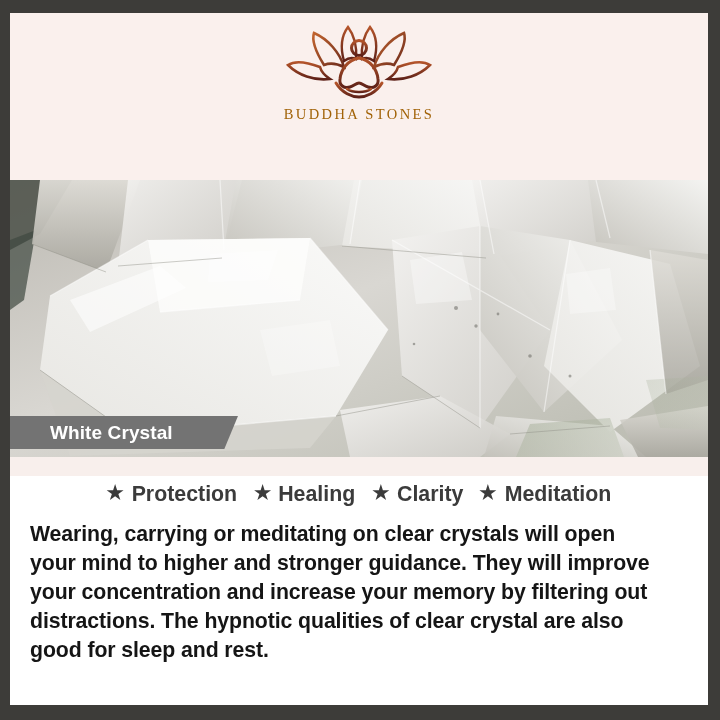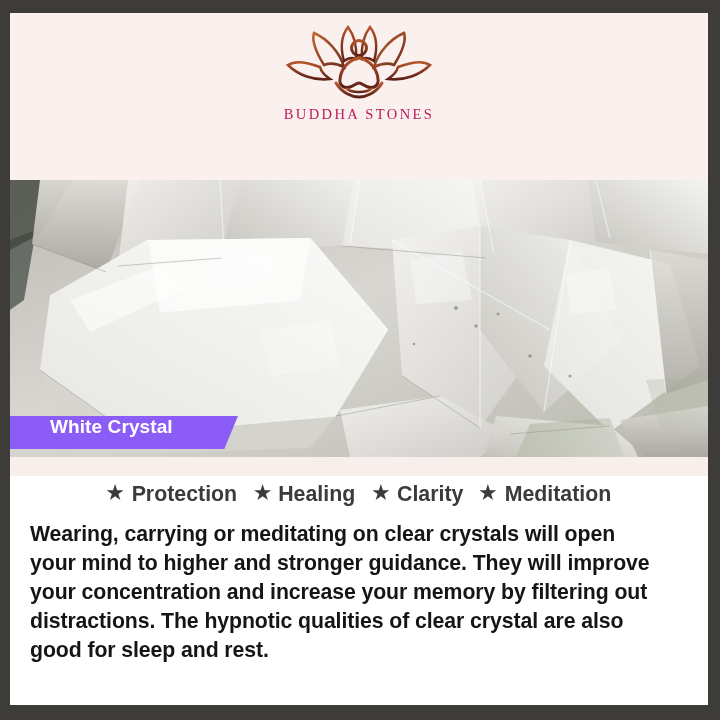--- a/index.html
+++ b/index.html
@@ -38,21 +38,21 @@
     left:0; right:0; top:8px;
     display:flex; flex-direction:column;
     align-items:center;
   }
   .logo-mark{ width:150px; height:82px; display:block; }
   .logo-word{
     margin-top:3px;
     font-family:"Liberation Serif", serif;
     font-size:14.5px;
     letter-spacing:2.4px;
-    color:#be185d;
+    color:#a16207;
     font-weight:400;
   }
 
   
   .title-band{
     position:absolute;
     left:140px; top:116px;
     width:422px; height:52px;
     background:#fdfaf8;
     display:flex; align-items:center; justify-content:center;
@@ -74,23 +74,23 @@
     width:698px; height:277px;
     overflow:hidden;
     background:#c9c6c0;
   }
   .photo svg{ display:block; width:698px; height:277px; }
 
   .stone-banner{
     position:absolute;
     left:0; top:236px;
     width:228px; height:33px;
-    background:#8b5cf6;
+    background:#737373;
     clip-path:polygon(0 0, 100% 0, 94% 100%, 0 100%);
-    display:flex; align-items:flex-start;
+    display:flex; align-items:center;
   }
   .stone-banner-text{
     color:#ffffff;
     font-size:19px;
     font-weight:bold;
     padding-left:40px;
     letter-spacing:0.1px;
     white-space:nowrap;
   }
 

